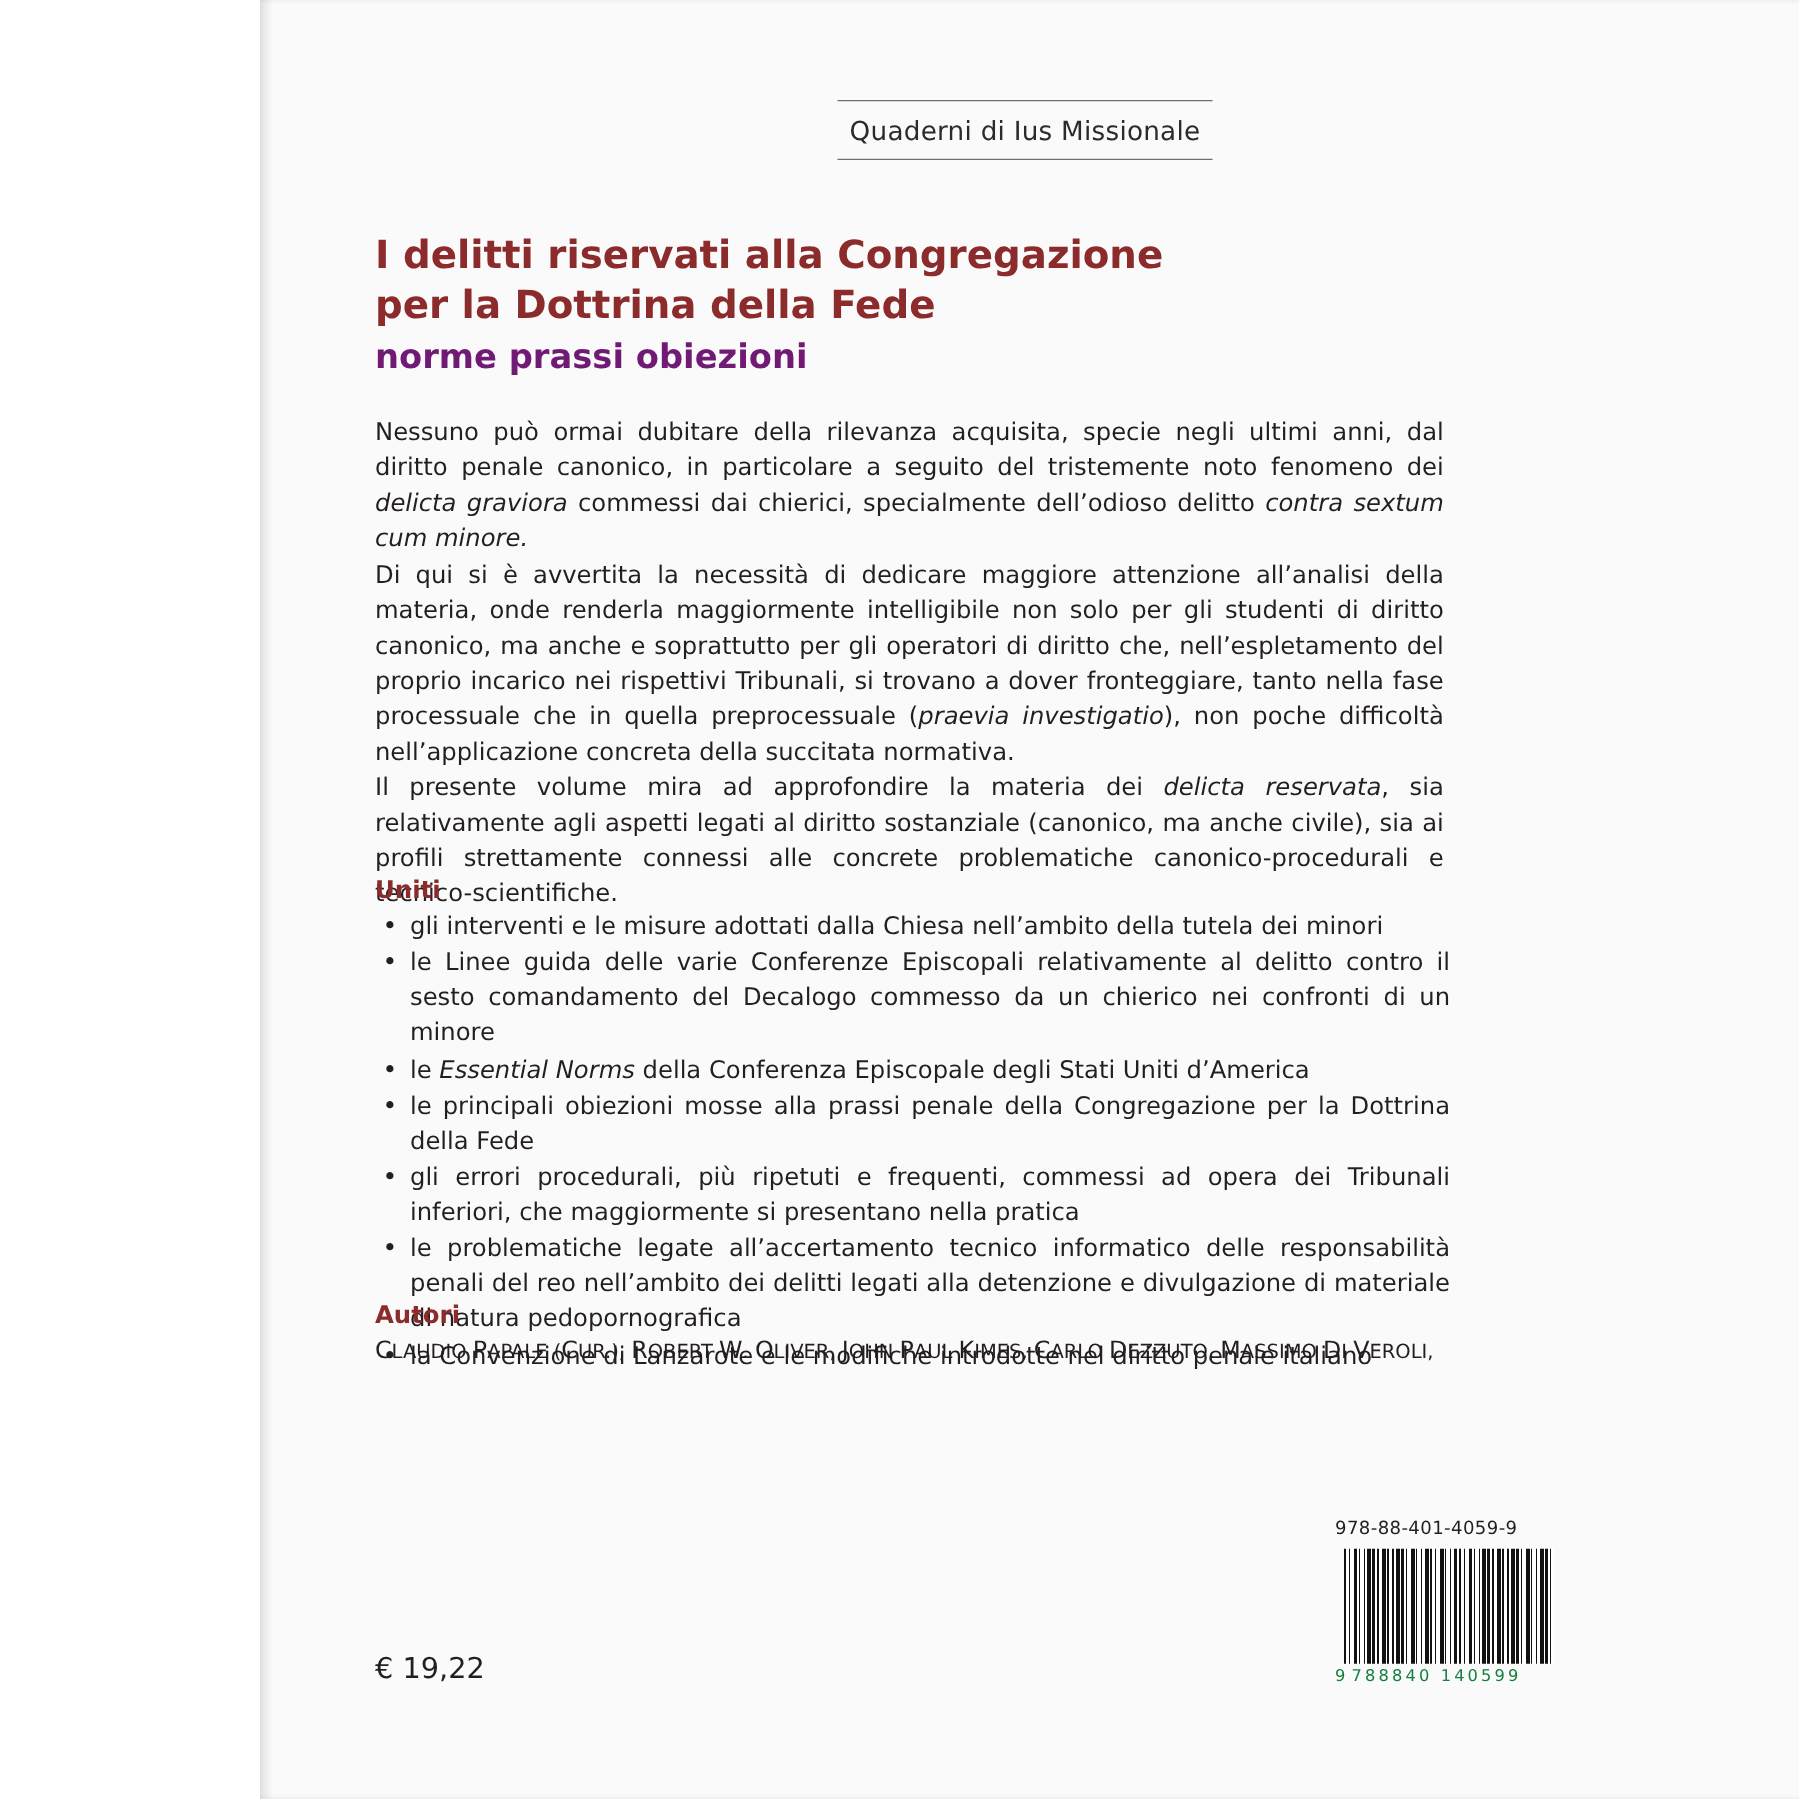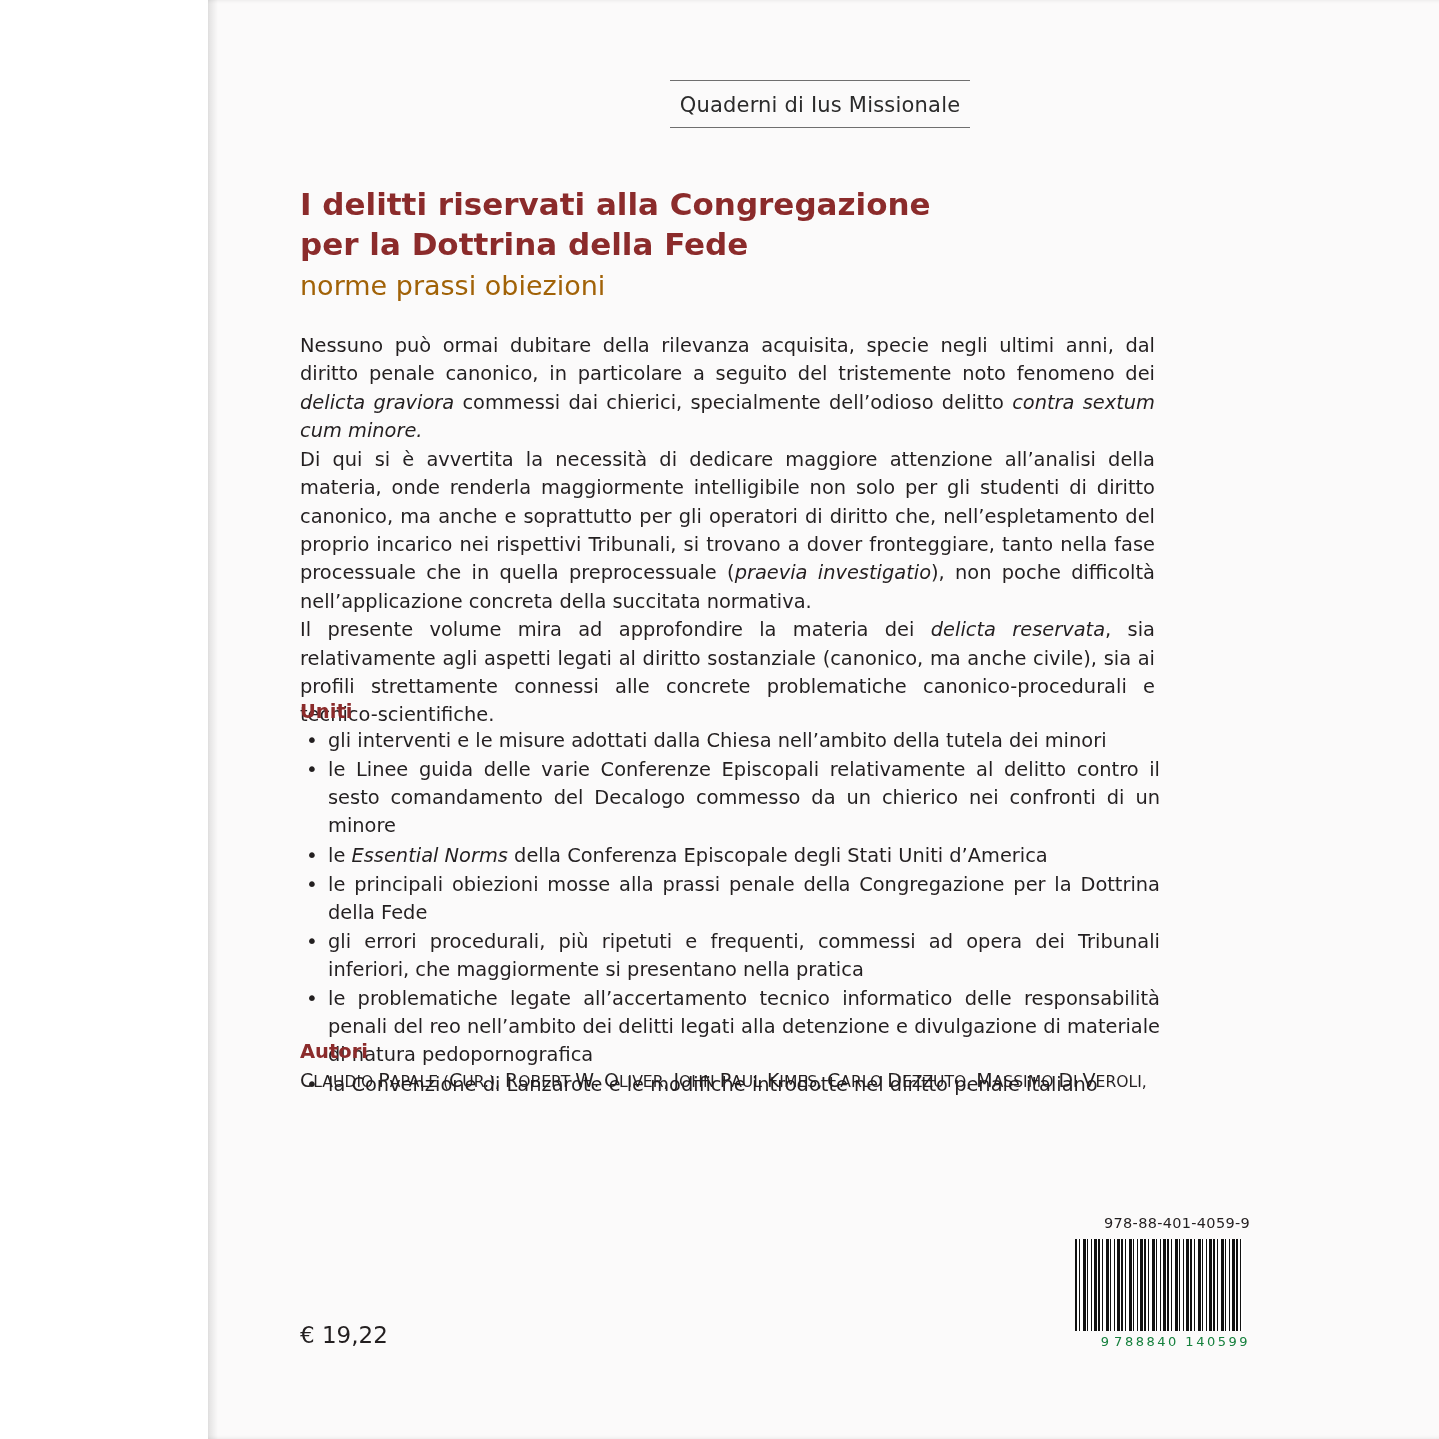--- a/index.html
+++ b/index.html
@@ -61,24 +61,24 @@
   
   .titleblock { position: absolute; left: 0; top: 185px; width: 900px; }
   .title {
     color: #8b2b2b;
     font-weight: bold;
     font-size: 31px;
     line-height: 1.28;
     margin: 0;
   }
   .subtitle {
-    color: #a16207;
+    color: #701a75;
     font-size: 27px;
     margin-top: 6px;
-    font-weight: normal;
+    font-weight: bold;
   }
 
   
   .body {
     position: absolute;
     left: 0;
     top: 332px;
     width: 855px;
     font-size: 19.4px;
     line-height: 1.465;
@@ -147,21 +147,21 @@
     font-size: 23px;
     color: #231f20;
   }
 
   
   .barcode-block {
     position: absolute;
     right: 0;
     top: 1215px;
     width: 182px;
-    text-align: right;
+    text-align: left;
   }
   .isbn-text {
     font-size: 14.5px;
     color: #231f20;
     letter-spacing: 0.3px;
     margin-bottom: 8px;
   }
   .barcode {
     width: 168px;
     height: 92px;

